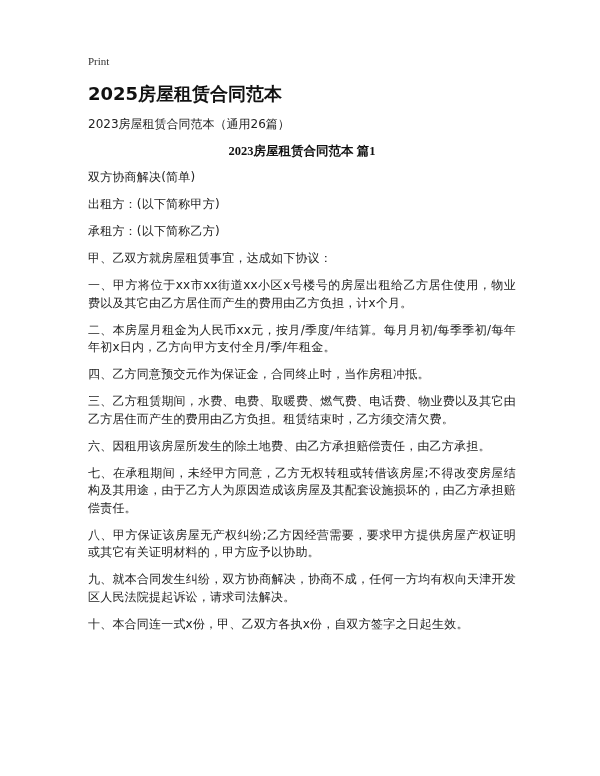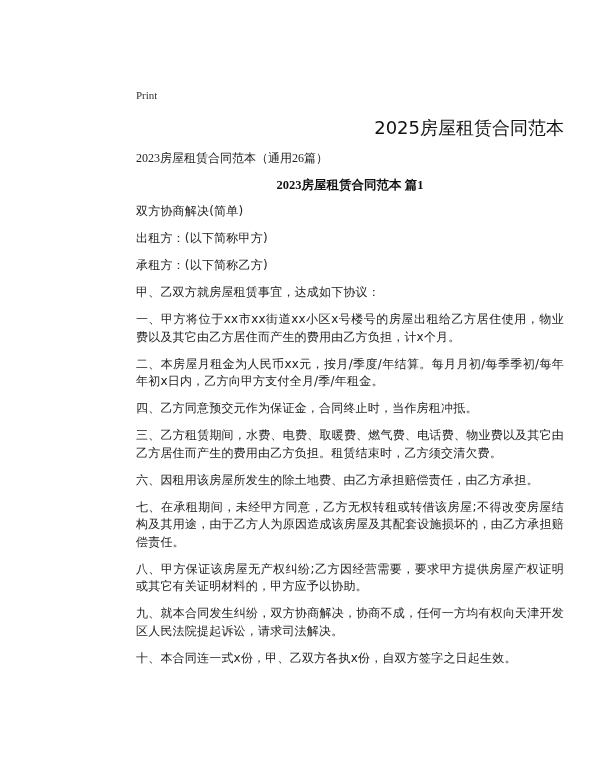--- a/index.html
+++ b/index.html
@@ -11,45 +11,43 @@
       width: 600px;
       height: 776px;
       overflow: hidden;
       position: relative;
       color: #1a1a1a;
       font-family: "DejaVu Sans", "Liberation Sans", sans-serif;
     }
     .page {
       position: absolute;
       left: 88px;
-      top: 88px;
+      top: 54px;
       width: 428px;
-      margin-left: 48px;
     }
     .print-label {
       font-family: "Liberation Serif", "DejaVu Serif", serif;
       font-size: 11px;
       color: #333;
       margin: 0 0 14px 0;
       line-height: 14px;
     }
     .doc-title {
       font-size: 18px;
-      font-weight: normal;
-      text-align: right;
+      font-weight: bold;
+      text-align: left;
       margin: 0 0 10px 0;
       line-height: 24px;
       color: #111;
     }
     .doc-subtitle {
       font-size: 12px;
       margin: 0 0 11px 0;
       line-height: 16px;
       color: #222;
-      font-family: Liberation Serif, serif;
     }
     .section-heading {
       font-family: "Liberation Serif", "DejaVu Serif", serif;
       font-weight: bold;
       font-size: 12.5px;
       margin: 0 0 10px 0;
       line-height: 16px;
       color: #111;
       text-align: center;
     }

